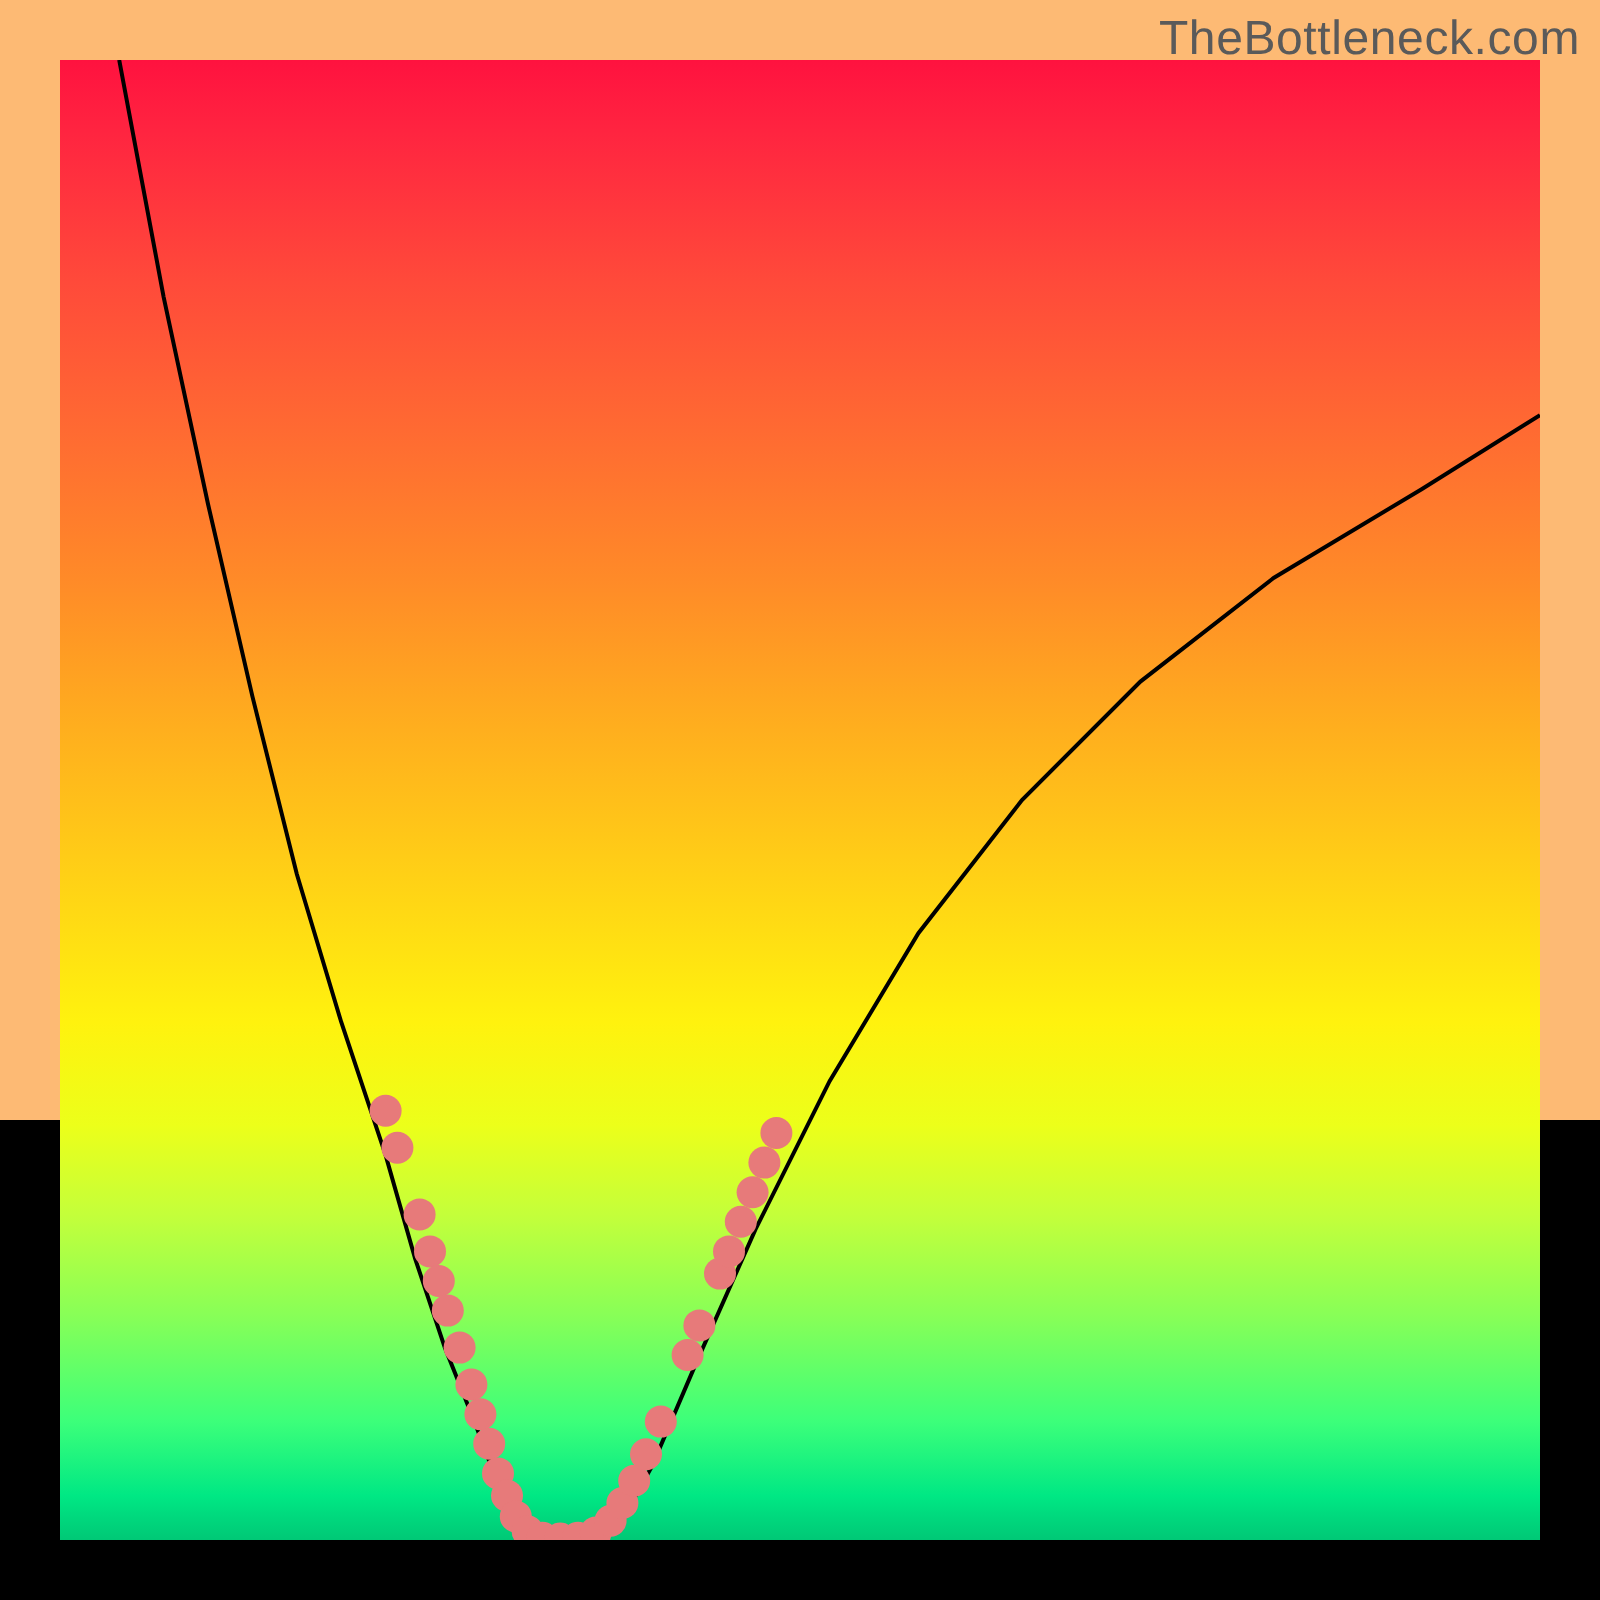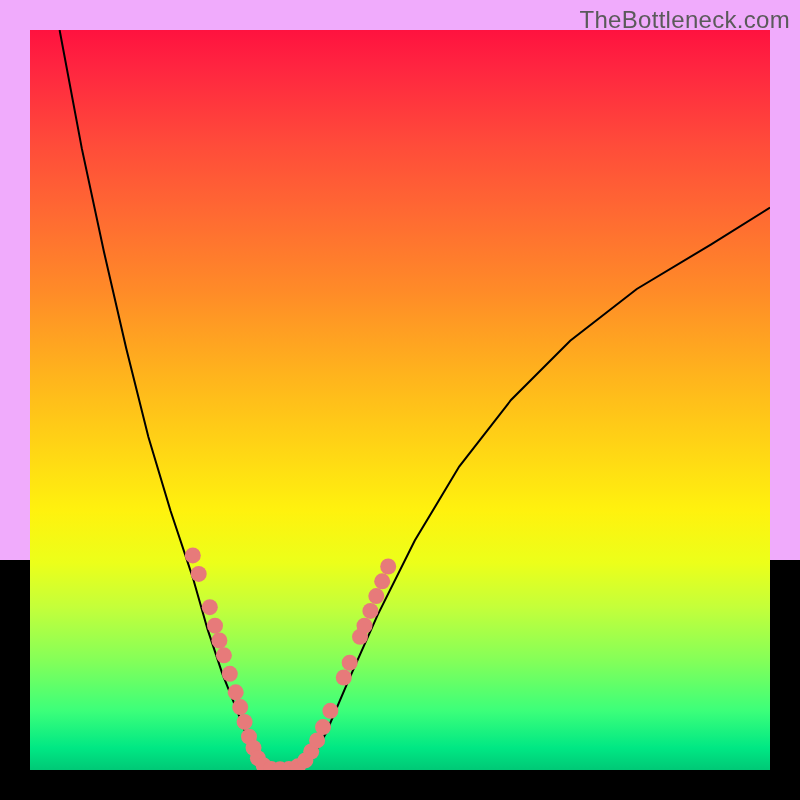--- a/index.html
+++ b/index.html
@@ -8,21 +8,21 @@
     width: 800px;
     height: 800px;
     overflow: hidden;
     background: #000;
     font-family: -apple-system, BlinkMacSystemFont, "Segoe UI", Arial, sans-serif;
   }
   .frame {
     position: relative;
     width: 800px;
     height: 560px;
-    background: #f0abfc;
+    background: #fdba74;
   }
   .plot-area {
     position: absolute;
     left: 30px;
     top: 30px;
     width: 740px;
     height: 740px;
     background: linear-gradient(to bottom,
       #ff123f 0%,
       #ff2540 5%,

